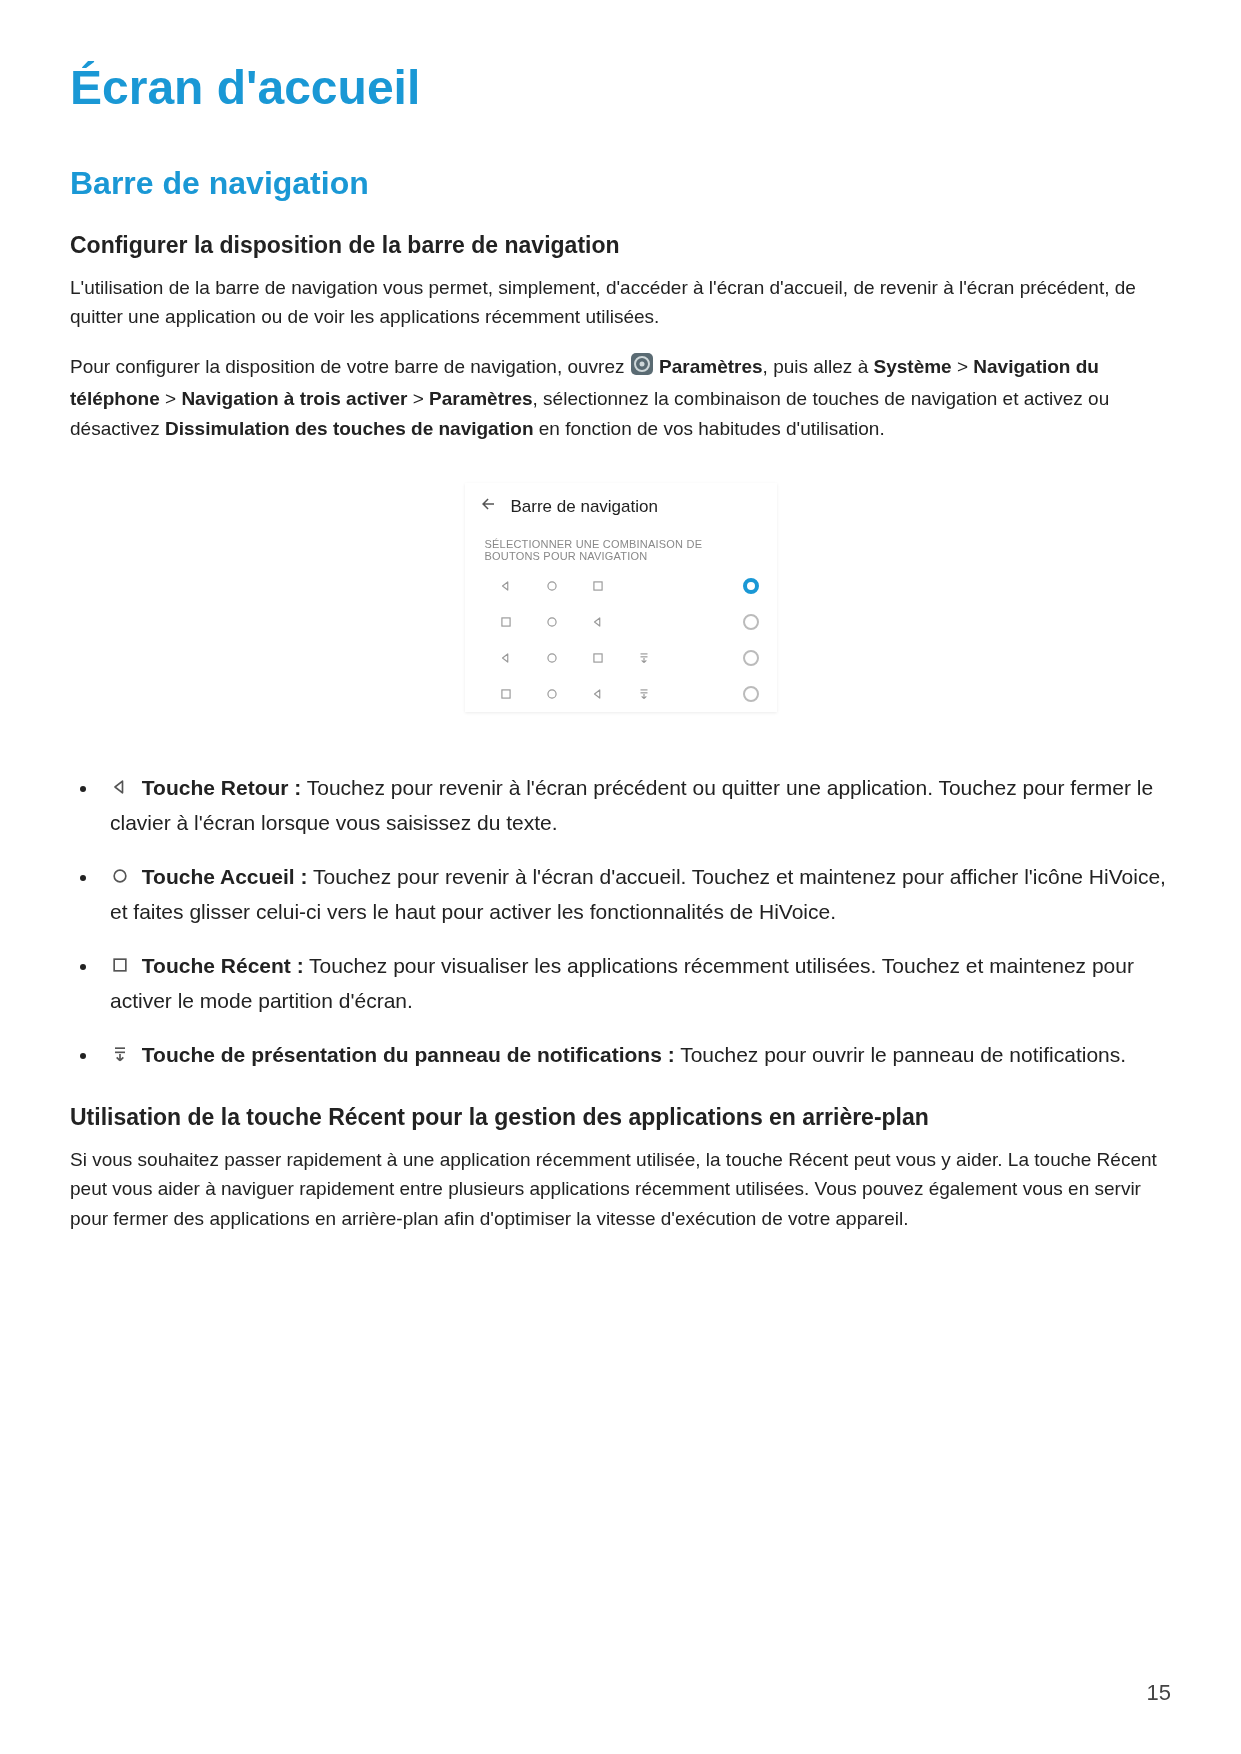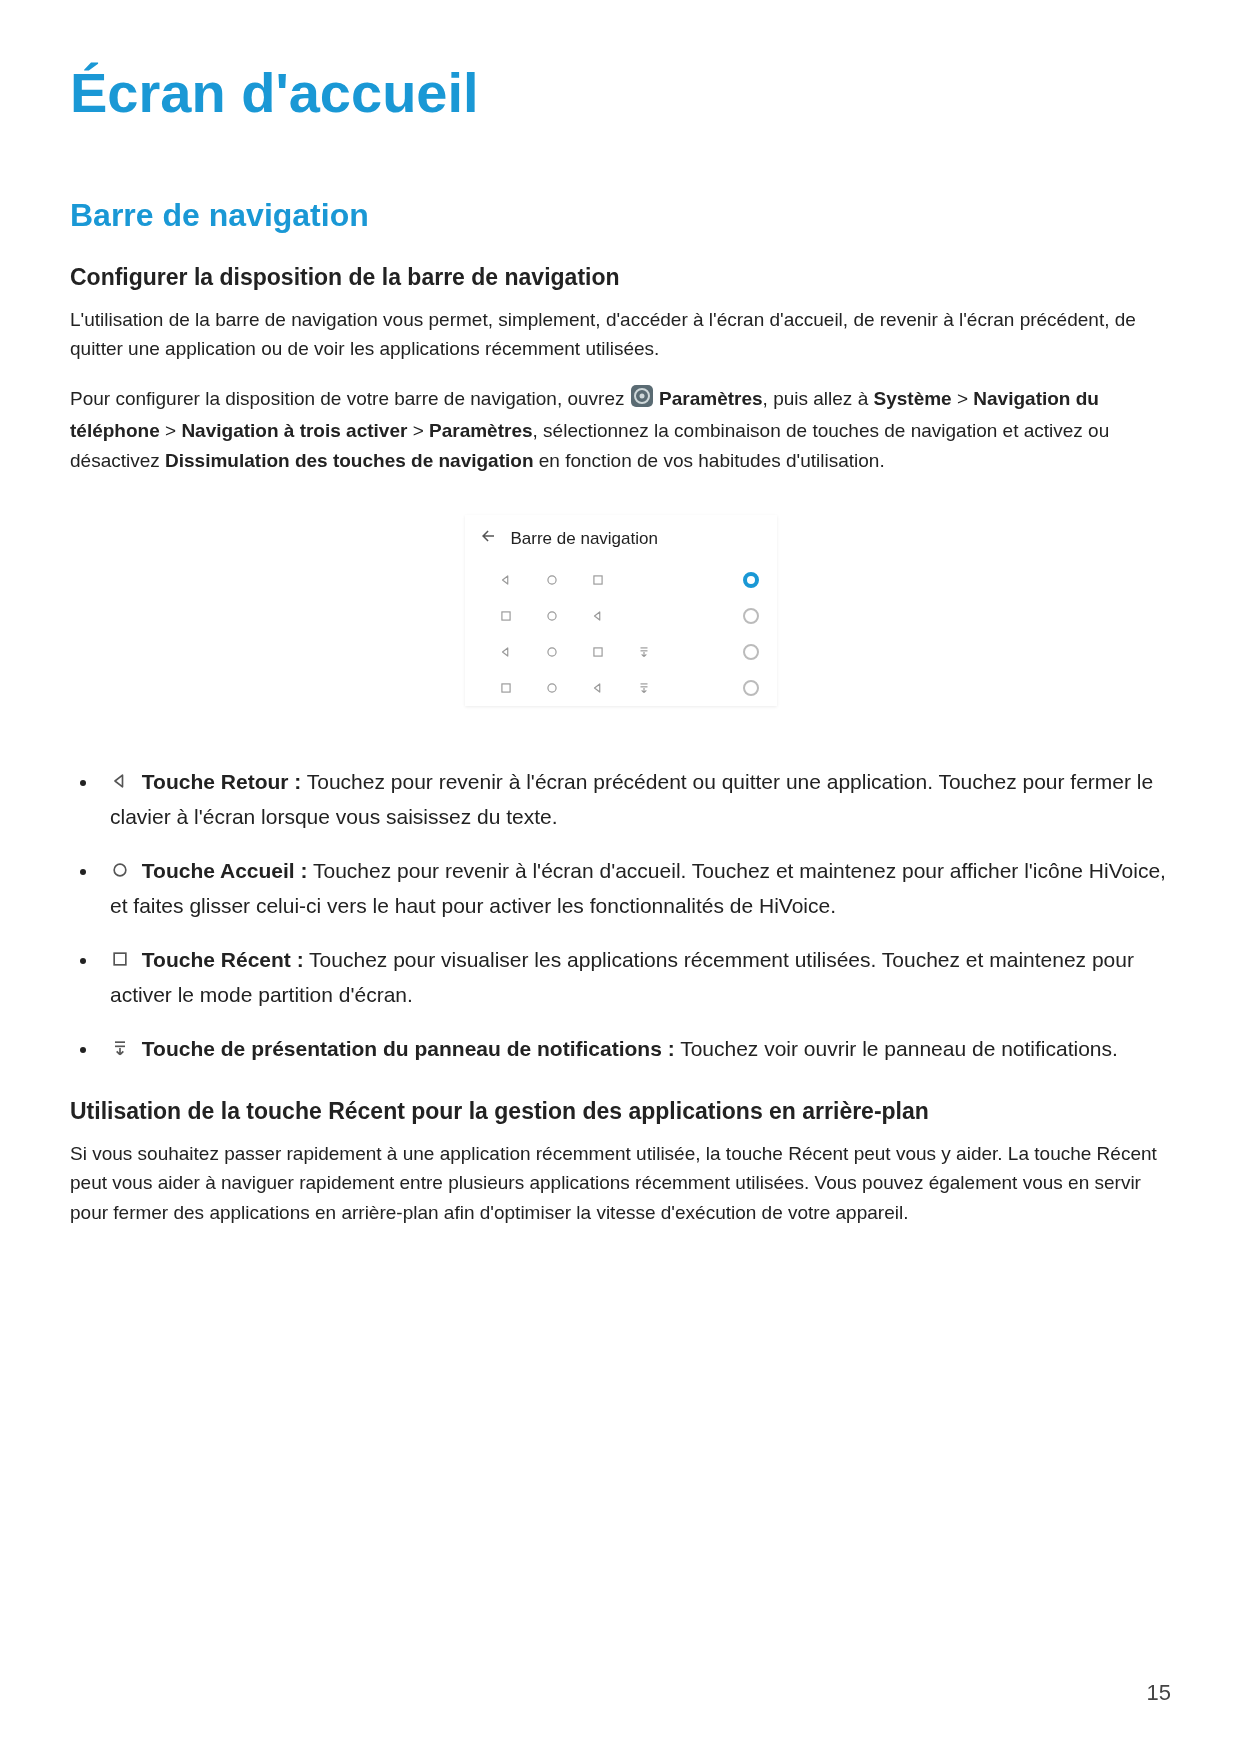--- a/index.html
+++ b/index.html
@@ -11,23 +11,23 @@
   }
   .page {
     width: 1241px;
     height: 1754px;
     position: relative;
     box-sizing: border-box;
     padding: 60px 70px 60px 70px;
   }
   h1.title {
     color: #1a98d5;
-    font-size: 56px;
+    font-size: 48px;
     font-weight: 700;
-    margin: 0 0 72px 0;
+    margin: 0 0 50px 0;
   }
   h2.section {
     color: #1a98d5;
     font-size: 32px;
     font-weight: 700;
     margin: 0 0 30px 0;
   }
   h3.sub {
     color: #222;
     font-size: 23px;
@@ -155,20 +155,21 @@
 
   <div class="illus">
     <div class="illus-header">
       <span class="back-arrow">
         <svg width="18" height="18" viewBox="0 0 24 24">
             <path d="M20 11H7.8l5-5-1.4-1.4L4 12l7.4 7.4 1.4-1.4-5-5H20z" fill="#555"></path>
           </svg>
       </span>
       <span>Barre de navigation</span>
     </div>
+    <div class="illus-sub">SÉLECTIONNER UNE COMBINAISON DE BOUTONS POUR NAVIGATION</div>
     <div id="illus-rows">
         <div class="illus-row">
           <div class="illus-cell">
             <svg width="14" height="14" viewBox="0 0 24 24">
               <path d="M15 5 L6 12 L15 19 Z" fill="none" stroke="#999" stroke-width="2" stroke-linejoin="round"></path>
             </svg>
           </div>
           <div class="illus-cell">
             <svg width="14" height="14" viewBox="0 0 24 24">
               <circle cx="12" cy="12" r="7" fill="none" stroke="#999" stroke-width="2"></circle>
@@ -265,20 +266,20 @@
       <li><span class="key-icon"><svg width="20" height="20" viewBox="0 0 24 24">
             <circle cx="12" cy="12" r="7" fill="none" stroke="#555" stroke-width="2"></circle>
           </svg></span> <span class="bold">Touche Accueil :</span><span> Touchez pour revenir à l'écran d'accueil. Touchez et maintenez pour afficher l'icône HiVoice, et faites glisser celui-ci vers le haut pour activer les fonctionnalités de HiVoice.</span></li>
       <li><span class="key-icon"><svg width="20" height="20" viewBox="0 0 24 24">
             <rect x="5" y="5" width="14" height="14" fill="none" stroke="#555" stroke-width="2"></rect>
           </svg></span> <span class="bold">Touche Récent :</span><span> Touchez pour visualiser les applications récemment utilisées. Touchez et maintenez pour activer le mode partition d'écran.</span></li>
       <li><span class="key-icon"><svg width="20" height="20" viewBox="0 0 24 24">
             <line x1="6" y1="5" x2="18" y2="5" stroke="#555" stroke-width="2"></line>
             <line x1="6" y1="10" x2="18" y2="10" stroke="#555" stroke-width="2"></line>
             <path d="M12 12 L12 20 M12 20 L8 16 M12 20 L16 16" fill="none" stroke="#555" stroke-width="2"></path>
-          </svg></span> <span class="bold">Touche de présentation du panneau de notifications :</span><span> Touchez voir ouvrir le panneau de notifications.</span></li>
+          </svg></span> <span class="bold">Touche de présentation du panneau de notifications :</span><span> Touchez pour ouvrir le panneau de notifications.</span></li>
     </ul>
 
   <h3 class="sub">Utilisation de la touche Récent pour la gestion des applications en arrière-plan</h3>
   <p class="body">Si vous souhaitez passer rapidement à une application récemment utilisée, la touche Récent peut vous y aider. La touche Récent peut vous aider à naviguer rapidement entre plusieurs applications récemment utilisées. Vous pouvez également vous en servir pour fermer des applications en arrière-plan afin d'optimiser la vitesse d'exécution de votre appareil.</p>
 
   <div class="pagenum">15</div>
 </div>
 
 </body></html>

